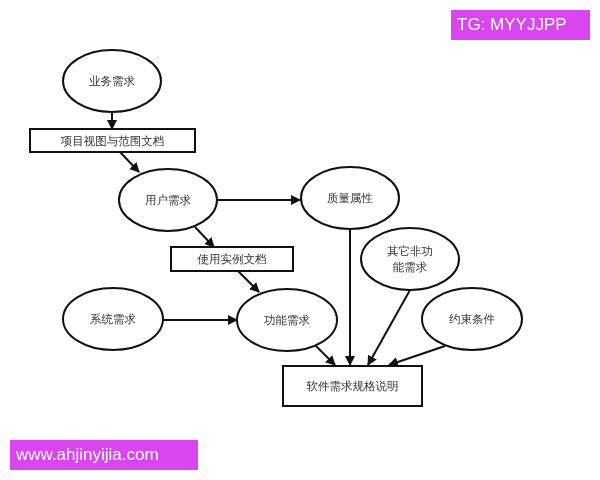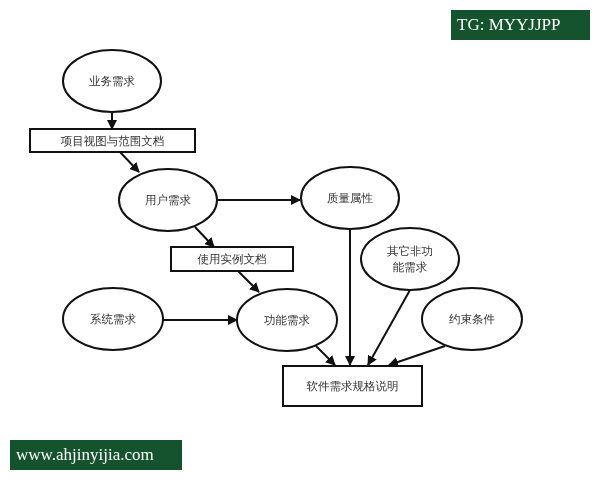--- a/index.html
+++ b/index.html
@@ -1,24 +1,24 @@
 <!DOCTYPE html>
 <html><head>
 <meta charset="utf-8">
 <style>
   html, body { margin:0; padding:0; }
   body { width:600px; height:480px; background:#ffffff; position:relative; overflow:hidden;
          font-family: "DejaVu Sans", sans-serif; }
   #diagram { position:absolute; left:0; top:0; }
   .node-text { font-family: "DejaVu Sans", sans-serif; font-size:11.5px; fill:#333; }
-  .badge { position:absolute; background:#14532d; color:#ffffff;
-           font-family: Liberation Serif, serif; font-size:17px; line-height:30px;
+  .badge { position:absolute; background:#d946ef; color:#ffffff;
+           font-family: Liberation Sans, sans-serif; font-size:17px; line-height:30px;
            padding:0 6px; box-sizing:border-box; height:30px; white-space:nowrap; }
   #tg-badge { left:451px; top:10px; width:139px; }
-  #site-badge { left:10px; top:440px; width:172px; }
+  #site-badge { left:10px; top:440px; width:188px; }
 </style>
 </head>
 <body>
 
 <svg id="diagram" width="600" height="480" viewBox="0 0 600 480" xmlns="http://www.w3.org/2000/svg">
   <defs>
     <marker id="arrowhead" markerWidth="10" markerHeight="10" refX="9" refY="5" orient="auto" markerUnits="userSpaceOnUse">
       <path d="M0,0 L10,5 L0,10 z" fill="#111"></path>
     </marker>
   </defs>

